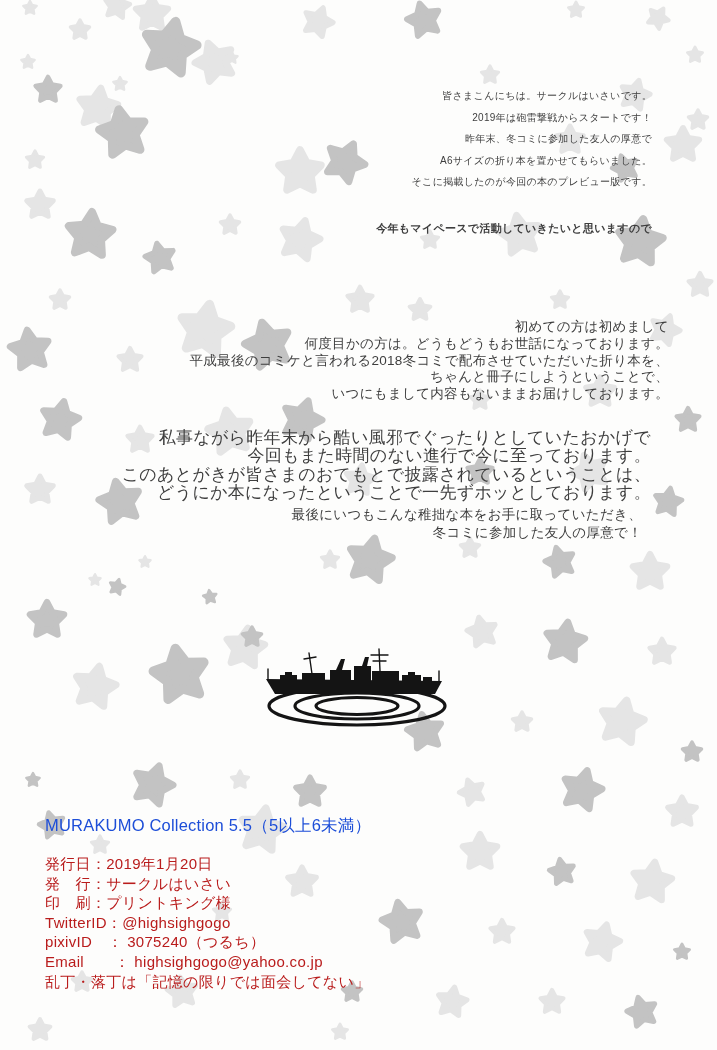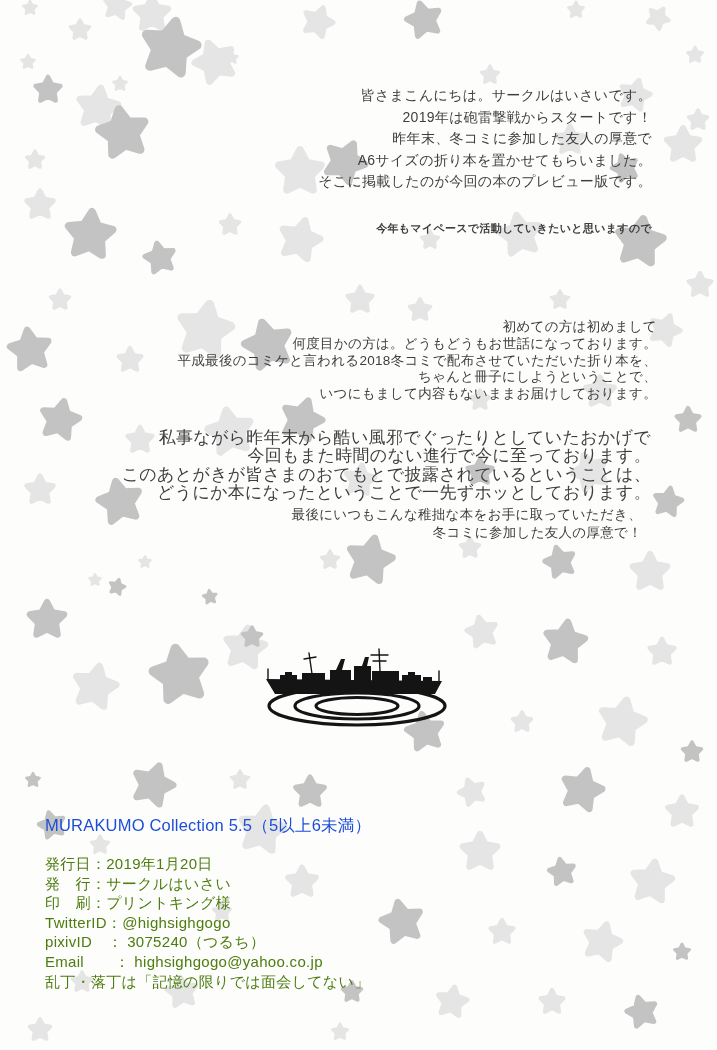--- a/index.html
+++ b/index.html
@@ -9,35 +9,35 @@
     margin:0 auto;
     background:#fdfdfc;
     overflow:hidden;
     font-family:"Liberation Sans", sans-serif;
     color:#3e3e3e;
   }
   .starfield { position:absolute; left:0; top:0; z-index:0; }
   .text-block { position:absolute; z-index:2; text-align:right; letter-spacing:0.3px; }
   .text-line { white-space:nowrap; }
 
-  #greeting      { top:85px;  right:65px; font-size:14px;   line-height:21.5px;margin-left:32px; }
+  #greeting      { top:85px;  right:65px; font-size:10px;   line-height:21.5px;margin-left:32px; }
   #new-year      { top:218px; right:65px; font-size:11px;   line-height:21.5px;font-weight:bold; }
-  #introduction  { top:319px; right:60px; font-size:13.5px; line-height:16.8px;margin-left:28px; }
+  #introduction  { top:319px; right:48px; font-size:13.5px; line-height:16.8px;margin-left:28px; }
   #production    { top:429px; right:66px; font-size:17px; line-height:18.4px; }
   #thanks        { top:506px; right:75px; font-size:13.5px; line-height:18.4px; }
 
   .ship-wrap { position:absolute; left:262px; top:646px; width:190px; height:95px; z-index:2; }
 
   #colophon-title {
     position:absolute; left:45px; top:815px; z-index:2;
     font-size:16.5px; letter-spacing:0.2px; color:#1d4ed8;
   }
   #colophon-info {
     position:absolute; left:45px; top:854px; z-index:2;
-    font-size:15px; line-height:19.6px; letter-spacing:0.3px; color:#4d7c0f;
+    font-size:15px; line-height:19.6px; letter-spacing:0.3px; color:#b91c1c;
   }
   #colophon-info .text-line { white-space:pre; }
 </style>
 </head>
 <body>
 
 <div class="page">
 
   <svg class="starfield" width="717" height="1050" viewBox="0 0 717 1050">
     <defs>

